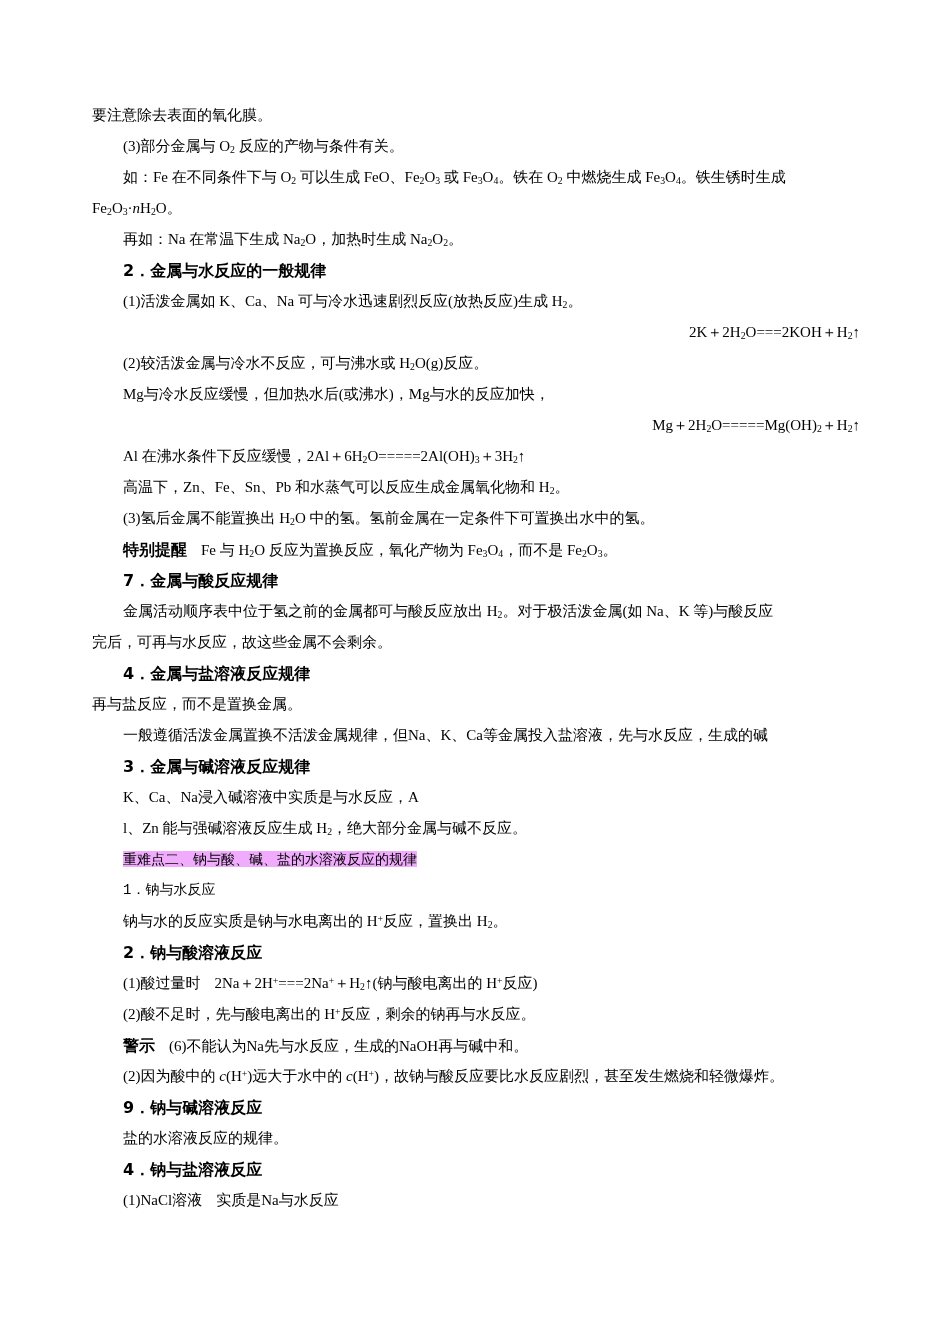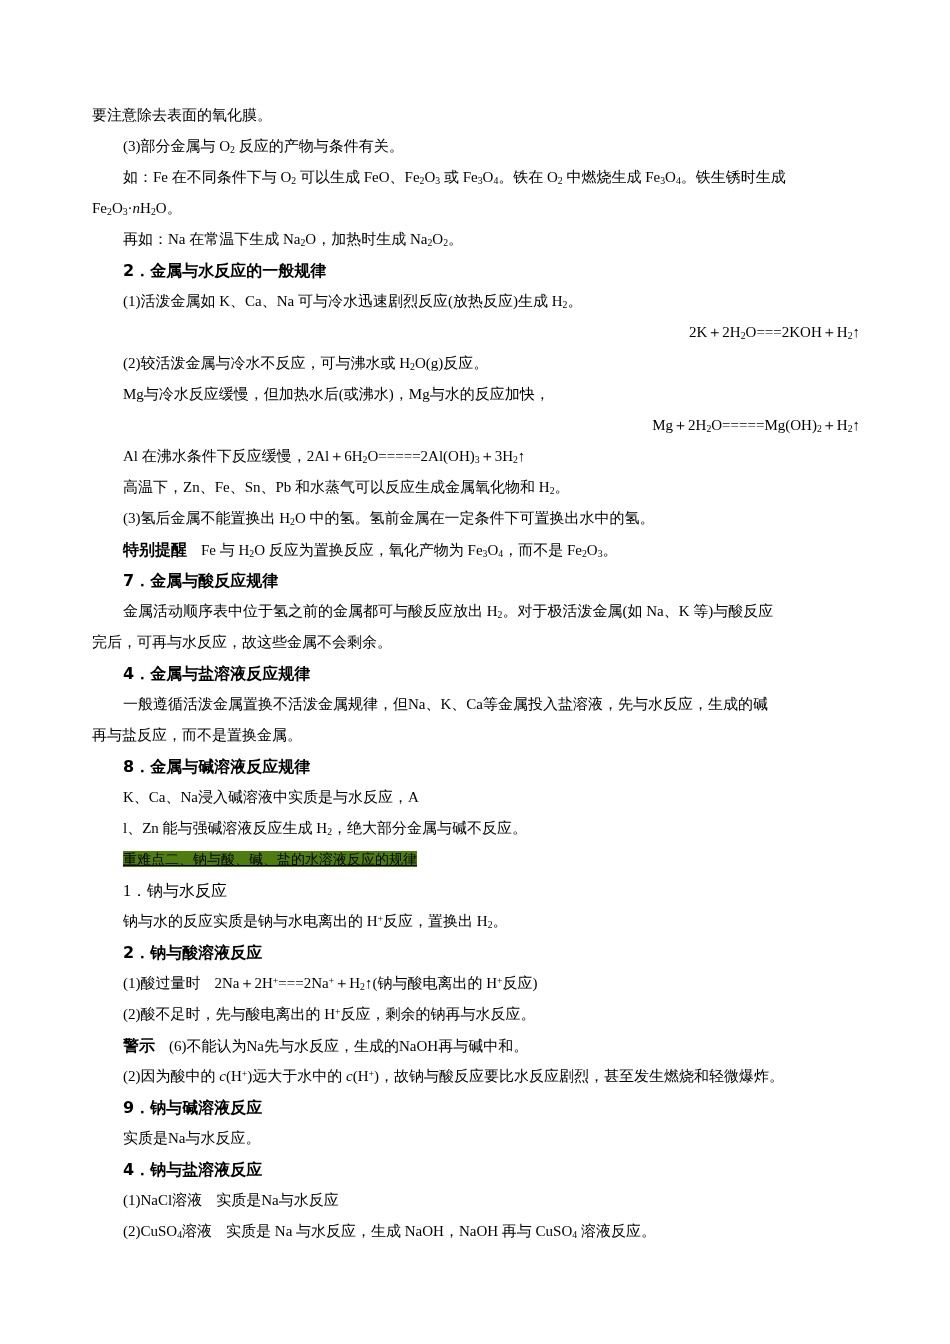--- a/index.html
+++ b/index.html
@@ -13,21 +13,21 @@
     position: relative;
     font-size: 15px;
     line-height: 31px;
     height: 31px;
     white-space: nowrap;
     font-family: "Liberation Serif", "DejaVu Serif", serif;
   }
   .indent { padding-left: 31px; }
   .center { text-align: right; }
   .bold-sans { font-family: "DejaVu Sans", "Liberation Sans", sans-serif; font-weight: bold; font-size: 16px; }
-  .hl { background: #4d7c0f; text-decoration: underline; }
+  .hl { background: #f0abfc; }
   sub { font-size: 0.65em; vertical-align: -0.2em; line-height: 0; }
   sup { font-size: 0.65em; vertical-align: 0.45em; line-height: 0; }
   .it { font-style: italic; }
   .dot { color: #c8a040; font-weight: bold; }
   .gap { display: inline-block; width: 14px; }
 </style>
 </head>
 <body>
 
 <div class="page">
@@ -47,37 +47,36 @@
   <div class="line indent">Al 在沸水条件下反应缓慢，2Al＋6H<sub>2</sub>O=====2Al(OH)<sub>3</sub>＋3H<sub>2</sub>↑</div>
   <div class="line indent">高温下，Zn、Fe、Sn、Pb 和水蒸气可以反应生成金属氧化物和 H<sub>2</sub>。</div>
   <div class="line indent">(3)氢后金属不能置换出 H<sub>2</sub>O 中的氢。氢前金属在一定条件下可置换出水中的氢。</div>
   <div class="line indent"><span class="bold-sans">特别提醒</span><span class="gap"></span>Fe 与 H<sub>2</sub>O 反应为置换反应，氧化产物为 Fe<sub>3</sub>O<sub>4</sub>，而不是 Fe<sub>2</sub>O<sub>3</sub>。</div>
 
   <div class="line indent bold-sans">7．金属与酸反应规律</div>
   <div class="line indent">金属活动顺序表中位于氢之前的金属都可与酸反应放出 H<sub>2</sub>。对于极活泼金属(如 Na、K 等)与酸反应</div>
   <div class="line">完后，可再与水反应，故这些金属不会剩余。</div>
 
   <div class="line indent bold-sans">4．金属与盐溶液反应规律</div>
+  <div class="line">再与盐反应，而不是置换金属。</div>
   <div class="line indent">一般遵循活泼金属置换不活泼金属规律，但Na、K、Ca等金属投入盐溶液，先与水反应，生成的碱</div>
-  <div class="line">再与盐反应，而不是置换金属。</div>
 
-  <div class="line indent bold-sans">8．金属与碱溶液反应规律</div>
+  <div class="line indent bold-sans">3．金属与碱溶液反应规律</div>
   <div class="line indent">K、Ca、Na浸入碱溶液中实质是与水反应，A</div>
   <div class="line indent">l、Zn 能与强碱溶液反应生成 H<sub>2</sub>，绝大部分金属与碱不反应。</div>
 
   <div class="line indent"><span class="hl" style="font-family:'DejaVu Sans','Liberation Sans',sans-serif;font-size:14px;">重难点二、钠与酸、碱、盐的水溶液反应的规律</span></div>
-  <div class="line indent" style="font-family:Liberation Serif, serif;font-size:16px;">1．钠与水反应</div>
+  <div class="line indent" style="font-family:Liberation Mono, monospace;font-size:14px;">1．钠与水反应</div>
   <div class="line indent">钠与水的反应实质是钠与水电离出的 H<sup>+</sup>反应，置换出 H<sub>2</sub>。</div>
 
   <div class="line indent bold-sans">2．钠与酸溶液反应</div>
   <div class="line indent">(1)酸过量时<span class="gap"></span>2Na＋2H<sup>+</sup>===2Na<sup>+</sup>＋H<sub>2</sub>↑(钠与酸电离出的 H<sup>+</sup>反应)</div>
   <div class="line indent">(2)酸不足时，先与酸电离出的 H<sup>+</sup>反应，剩余的钠再与水反应。</div>
   <div class="line indent"><span class="bold-sans">警示</span><span class="gap"></span><span>(6)不能认为Na先与水反应，生成的NaOH再与碱中和。</span></div>
   <div class="line indent">(2)因为酸中的 <span class="it">c</span>(H<sup>+</sup>)远大于水中的 <span class="it">c</span>(H<sup>+</sup>)，故钠与酸反应要比水反应剧烈，甚至发生燃烧和轻微爆炸。</div>
 
   <div class="line indent bold-sans">9．钠与碱溶液反应</div>
-  <div class="line indent">实质是Na与水反应。</div>
+  <div class="line indent">盐的水溶液反应的规律。</div>
 
   <div class="line indent bold-sans">4．钠与盐溶液反应</div>
   <div class="line indent"><span>(1)NaCl溶液</span><span class="gap"></span><span>实质是Na与水反应</span></div>
-  <div class="line indent">(2)CuSO<sub>4</sub>溶液<span class="gap"></span>实质是 Na 与水反应，生成 NaOH，NaOH 再与 CuSO<sub>4</sub> 溶液反应。</div>
 
 </div>
 
 </body></html>

